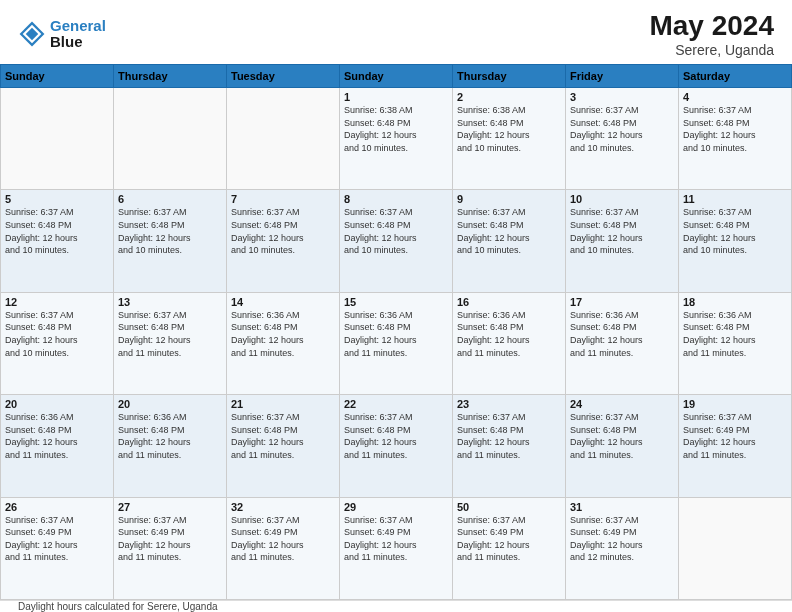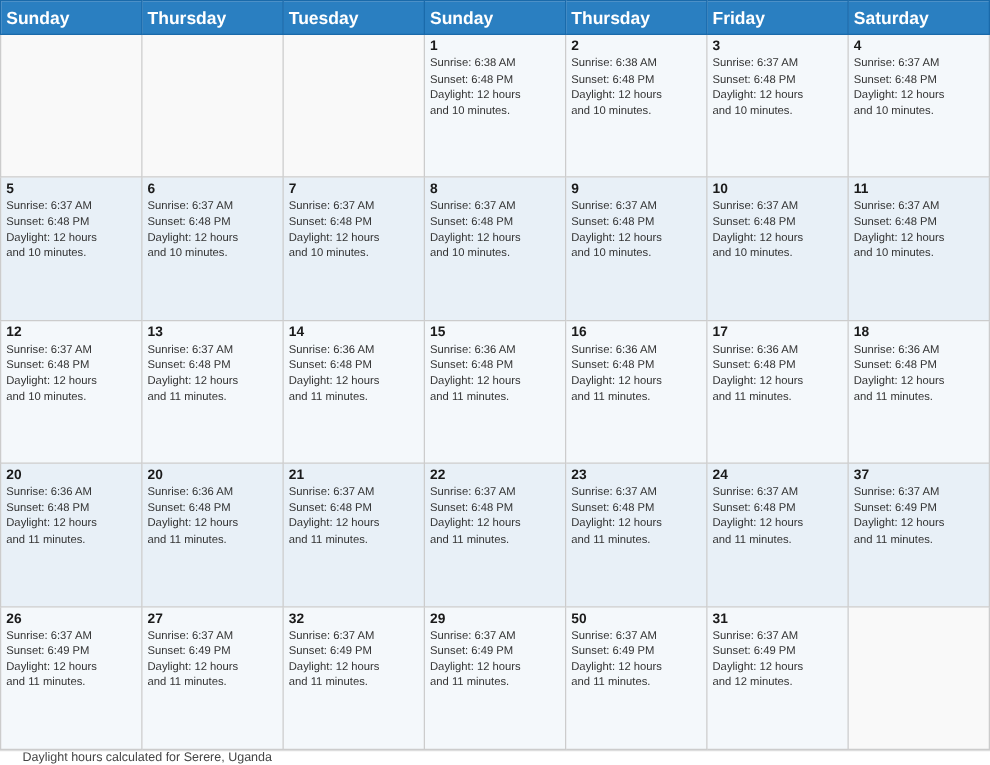--- a/index.html
+++ b/index.html
@@ -45,22 +45,22 @@
       color: #444;
     }
     .calendar-table {
       width: 100%;
       border-collapse: collapse;
       flex: 1;
       table-layout: fixed;
     }
     .calendar-table thead tr th {
       background: #2a7fc1;
-      color: #ffffff;
-      font-size: 14px;
+      color: #000000;
+      font-size: 11px;
       font-weight: bold;
       padding: 5px 4px;
       text-align: left;
       border: 1px solid #1a6aaa;
     }
     .calendar-table tbody tr td {
       border: 1px solid #ccc;
       vertical-align: top;
       padding: 3px 4px;
       font-size: 9.5px;
@@ -93,20 +93,37 @@
       padding: 0 18px;
       font-size: 10px;
       color: #444;
       border-top: 1px solid #ddd;
     }
   </style>
 </head>
 <body>
 
 <div class="page">
+  <div class="header">
+    <div class="logo">
+      <svg class="logo-icon" viewBox="0 0 36 36" xmlns="http://www.w3.org/2000/svg">
+        <polygon points="18,2 34,18 18,34 2,18" fill="#2a7fc1"></polygon>
+        <polygon points="18,6 30,18 18,30 6,18" fill="#fff"></polygon>
+        <polygon points="18,10 26,18 18,26 10,18" fill="#2a7fc1"></polygon>
+      </svg>
+      <div>
+        <div style="font-size:15px;font-weight:bold;color:#2a7fc1;line-height:1.1;">General</div>
+        <div style="font-size:15px;font-weight:bold;color:#1a1a1a;line-height:1.1;">Blue</div>
+      </div>
+    </div>
+    <div class="title-block">
+      <div class="month-year">May 2024</div>
+      <div class="location">Serere, Uganda</div>
+    </div>
+  </div>
 
   <table class="calendar-table">
     <thead>
       <tr>
       <th>Sunday</th>
           <th>Thursday</th>
           <th>Tuesday</th>
           <th>Sunday</th>
           <th>Thursday</th>
           <th>Friday</th>
@@ -286,21 +303,21 @@
 and 11 minutes.</div>
           </td>
           <td>
             <span class="day-num">24</span>
             <div class="day-info" style="white-space: pre-line;">Sunrise: 6:37 AM
 Sunset: 6:48 PM
 Daylight: 12 hours
 and 11 minutes.</div>
           </td>
           <td>
-            <span class="day-num">37</span>
+            <span class="day-num">19</span>
             <div class="day-info" style="white-space: pre-line;">Sunrise: 6:37 AM
 Sunset: 6:49 PM
 Daylight: 12 hours
 and 11 minutes.</div>
           </td>
         </tr>
         <tr>
           <td>
             <span class="day-num">26</span>
             <div class="day-info" style="white-space: pre-line;">Sunrise: 6:37 AM

